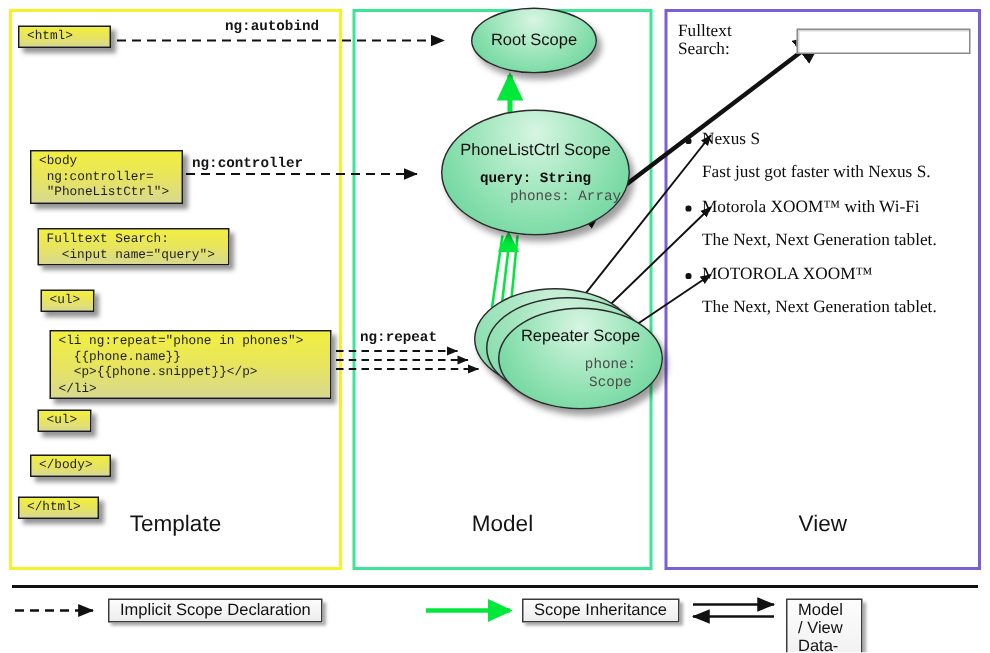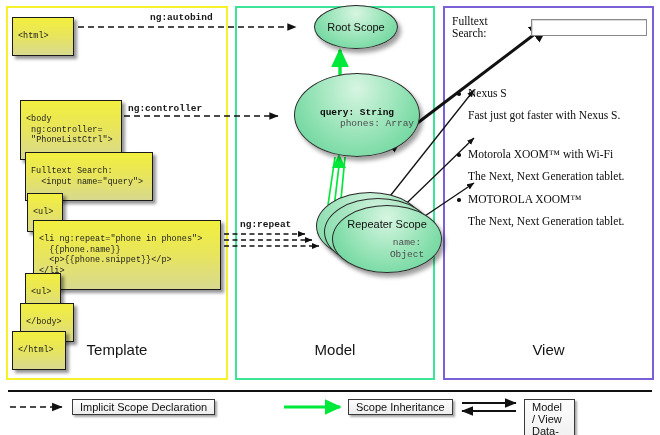--- a/index.html
+++ b/index.html
@@ -13,21 +13,21 @@
   #col-model{left:235px;width:200px;border:2px solid #3ce596;}
   #col-view{left:443px;width:211px;border:2px solid #7b5fd6;}
 
   .col-label{position:absolute;bottom:20px;left:0;width:100%;text-align:center;
              font-size:15px;color:#141414;font-family:"Liberation Sans",sans-serif;}
 
   
   .codebox{position:absolute;background:linear-gradient(180deg,#f2ef3f 0%,#e8e55c 48%,#d8d98f 100%);
            border:1.5px solid #1a1a1a;box-shadow:3px 3px 3px rgba(0,0,0,.42);
            font-family:"Liberation Mono",monospace;font-size:8.5px;color:#1d1d1d;
-           line-height:10.5px;padding:13px 5px;white-space:pre;box-sizing:border-box;}
+           line-height:10.5px;padding:1px 5px;white-space:pre;box-sizing:border-box;}
 
   
   .ell{position:absolute;border:1.5px solid #2a2a2a;border-radius:50%;
        background:radial-gradient(ellipse at 50% 18%,#d7f5e2 0%,#aeeac6 32%,#7fdca8 70%,#63ce96 100%);
        box-shadow:3px 4px 4px rgba(0,0,0,.38);box-sizing:border-box;
        display:flex;flex-direction:column;align-items:center;justify-content:center;
        text-align:center;color:#111;font-size:11px;line-height:13px;margin-left:16px;}
   .ell .ttl{font-family:"Liberation Sans",sans-serif;}
   .ell .props{font-family:"Liberation Mono",monospace;font-size:9.5px;line-height:11.5px;margin-top:6px;}
   .ell .props b{font-weight:bold;color:#0b0b0b;}
@@ -136,47 +136,49 @@
   <div class="codebox" style="left:20px;top:303px;width:54px;">&lt;/body&gt;</div>
 
   <div class="codebox" style="left:12px;top:331px;width:54px;">&lt;/html&gt;</div>
 
   <div class="ell" style="left:298px;top:5px;width:84px;height:44px;">
     <div class="ttl">Root
 Scope</div>
   </div>
 
   <div class="ell" style="left:278px;top:73px;width:126px;height:84px;">
+    <div class="ttl">PhoneListCtrl
+Scope</div>
     <div class="props">
       <div><b>query: String</b></div>
       <div class="dim">phones: Array</div>
     </div>
   </div>
 
   <div class="ell ghost" style="left:300px;top:192px;width:108px;height:68px;"></div>
   <div class="ell ghost" style="left:308px;top:198px;width:108px;height:68px;"></div>
   <div class="ell" style="left:316px;top:205px;width:110px;height:68px;">
     <div class="ttl">Repeater
 Scope</div>
     <div class="props">
-      <div class="dim">name: Object</div>
+      <div class="dim">phone: Scope</div>
     </div>
   </div>
 
   <div id="view-inner">
     <div class="vs-row">
       <span>Fulltext Search:</span>
       <input class="vs-input" type="text" placeholder="" style="">
     </div>
     <ul class="bullets" style="margin-top:48px;">
       <li>
         <div class="b-title">Nexus S</div>
         <div class="b-sub" style="margin-top:9px;">Fast just got faster with Nexus S.</div>
       </li>
-      <li style="margin-top:26px;">
+      <li style="margin-top:10px;">
         <div class="b-title">Motorola XOOM™  with Wi-Fi</div>
         <div class="b-sub" style="margin-top:9px;">The Next, Next Generation tablet.</div>
       </li>
       <li style="margin-top:10px;">
         <div class="b-title">MOTOROLA XOOM™</div>
         <div class="b-sub" style="margin-top:9px;">The Next, Next Generation tablet.</div>
       </li>
     </ul>
   </div>
 

